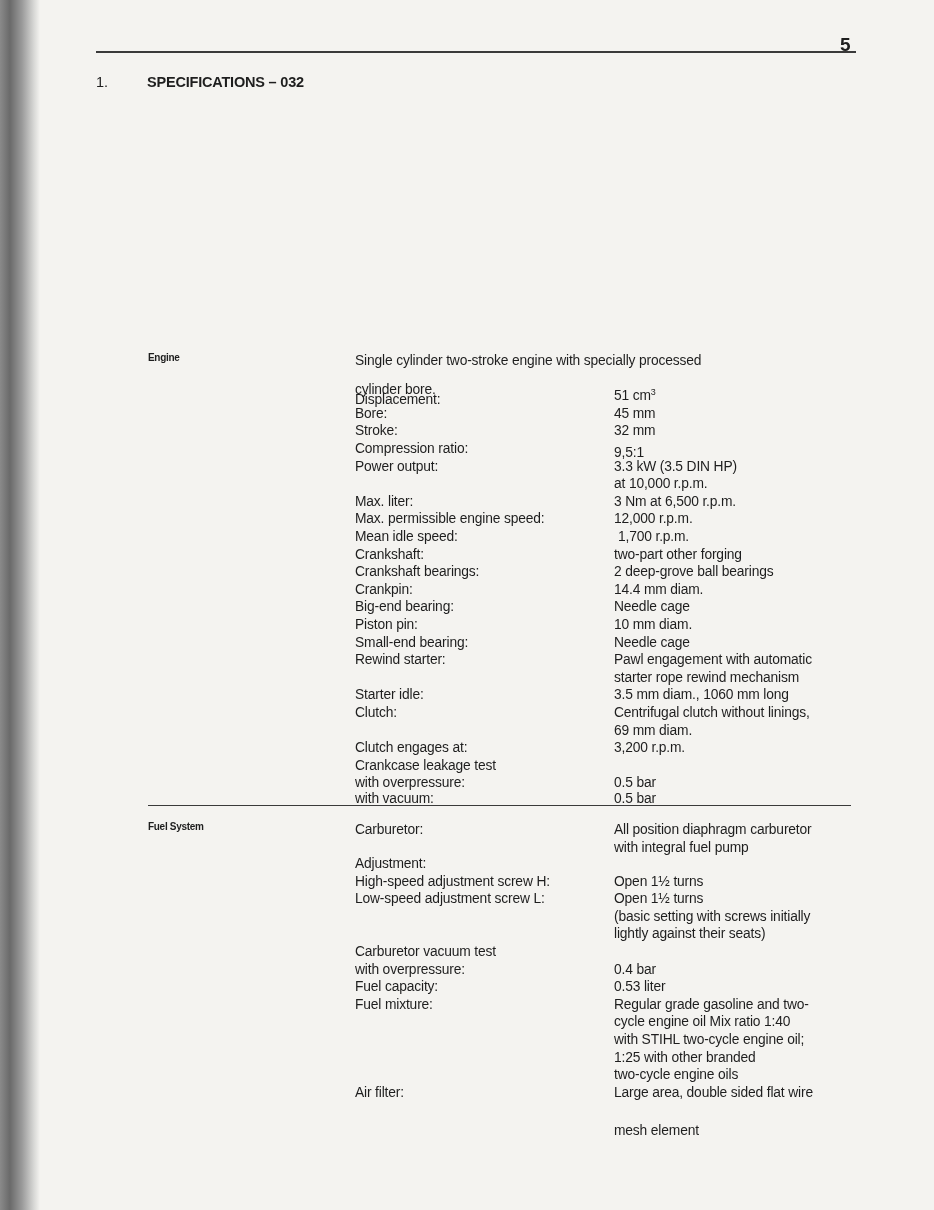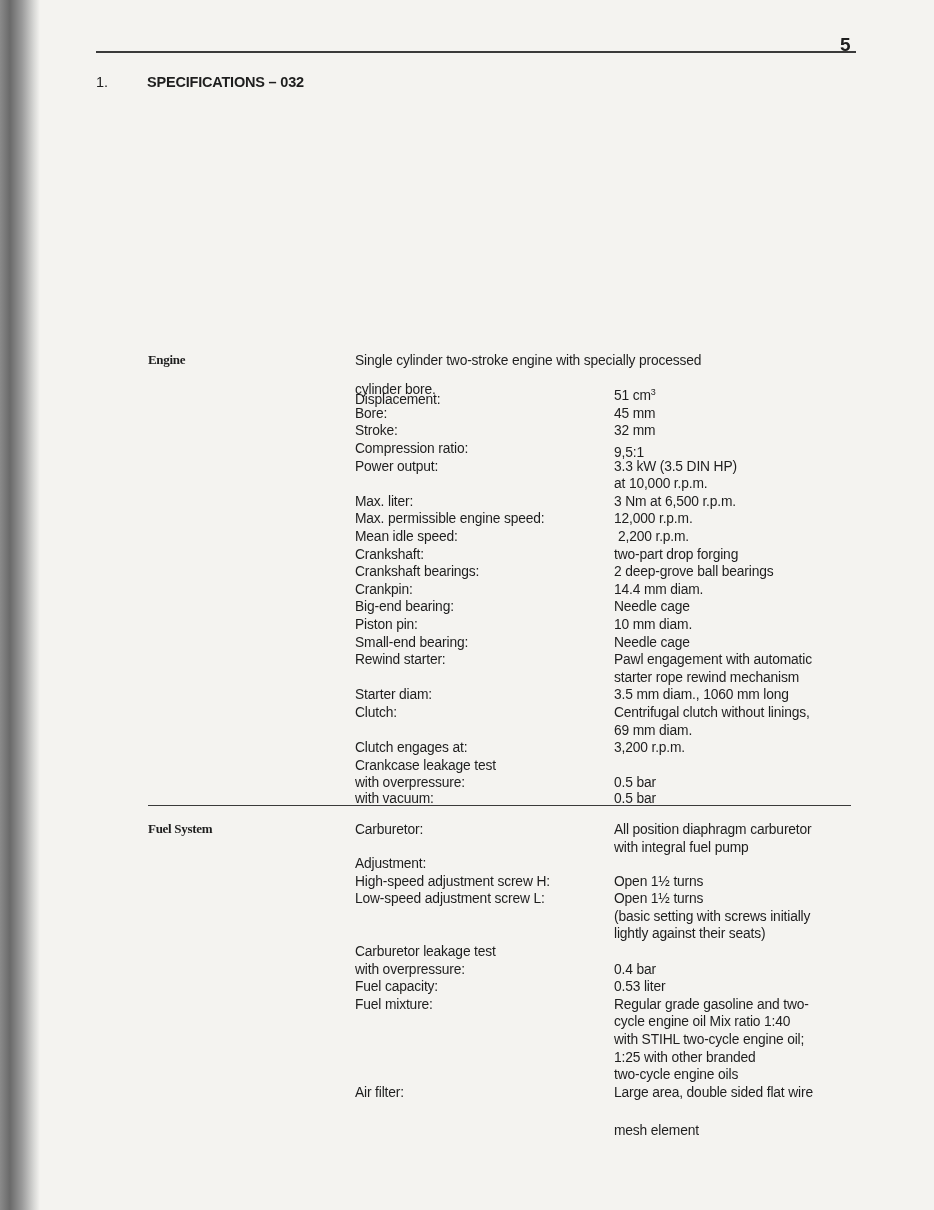--- a/index.html
+++ b/index.html
@@ -19,21 +19,21 @@
   .page-number {
     position: absolute; left: 840px; top: 34px; font-weight: bold; font-size: 19px;
   }
   .section-heading {
     position: absolute; left: 96px; top: 74px; font-size: 14.5px; font-weight: bold;
   }
   .section-heading .num { font-weight: normal; position: absolute; left: 0; }
   .section-heading .title { position: absolute; left: 51px; white-space: nowrap; letter-spacing: -0.2px; }
 
   .group-label {
-    position: absolute; left: 148px; font-weight: bold; font-size: 13px; letter-spacing: -0.3px; font-family: Liberation Serif, serif;
+    position: absolute; left: 148px; font-weight: bold; font-size: 10px; letter-spacing: -0.3px;
   }
   .line {
     position: absolute; font-size: 13.8px; line-height: 17.6px; white-space: nowrap; letter-spacing: -0.15px;
   }
   .lbl { left: 355px; }
   .val { left: 614px; }
   .mid-rule {
     position: absolute; left: 148px; top: 802px; width: 703px; height: 1px; background: #3a3a3a;
   }
   sup { font-size: 9px; vertical-align: 5px; line-height: 0; }
@@ -72,45 +72,45 @@
 <div class="line val" style="top:457.6px">3.3 kW (3.5 DIN HP)</div>
 <div class="line val" style="top:475.2px">at 10,000 r.p.m.</div>
 
 <div class="line lbl" style="top:492.8px">Max. liter:</div>
 <div class="line val" style="top:492.8px">3 Nm at 6,500 r.p.m.</div>
 
 <div class="line lbl" style="top:510.4px">Max. permissible engine speed:</div>
 <div class="line val" style="top:510.4px">12,000 r.p.m.</div>
 
 <div class="line lbl" style="top:528px">Mean idle speed:</div>
-<div class="line val" style="top:528px; left:618px"> 2,200 r.p.m.</div>
+<div class="line val" style="top:528px; left:618px"> 1,700 r.p.m.</div>
 
 <div class="line lbl" style="top:545.6px">Crankshaft:</div>
-<div class="line val" style="top:545.6px">two-part drop forging</div>
+<div class="line val" style="top:545.6px">two-part other forging</div>
 
 <div class="line lbl" style="top:563.2px">Crankshaft bearings:</div>
 <div class="line val" style="top:563.2px">2 deep-grove ball bearings</div>
 
 <div class="line lbl" style="top:580.8px">Crankpin:</div>
 <div class="line val" style="top:580.8px">14.4 mm diam.</div>
 
 <div class="line lbl" style="top:598.4px">Big-end bearing:</div>
 <div class="line val" style="top:598.4px">Needle cage</div>
 
 <div class="line lbl" style="top:616px">Piston pin:</div>
 <div class="line val" style="top:616px">10 mm diam.</div>
 
 <div class="line lbl" style="top:633.6px">Small-end bearing:</div>
 <div class="line val" style="top:633.6px">Needle cage</div>
 
 <div class="line lbl" style="top:651.2px">Rewind starter:</div>
 <div class="line val" style="top:651.2px">Pawl engagement with automatic</div>
 <div class="line val" style="top:668.8px">starter rope rewind mechanism</div>
 
-<div class="line lbl" style="top:686.4px">Starter diam:</div>
+<div class="line lbl" style="top:686.4px">Starter idle:</div>
 <div class="line val" style="top:686.4px">3.5 mm diam., 1060 mm long</div>
 
 <div class="line lbl" style="top:704px">Clutch:</div>
 <div class="line val" style="top:704px">Centrifugal clutch without linings,</div>
 <div class="line val" style="top:721.6px">69 mm diam.</div>
 
 <div class="line lbl" style="top:739.2px">Clutch engages at:</div>
 <div class="line val" style="top:739.2px">3,200 r.p.m.</div>
 
 <div class="line lbl" style="top:756.8px">Crankcase leakage test</div>
@@ -133,21 +133,21 @@
 
 <div class="line lbl" style="top:872.6px">High-speed adjustment screw H:</div>
 <div class="line val" style="top:872.6px">Open 1½ turns</div>
 
 <div class="line lbl" style="top:890.2px">Low-speed adjustment screw L:</div>
 <div class="line val" style="top:890.2px">Open 1½ turns</div>
 
 <div class="line val" style="top:907.8px">(basic setting with screws initially</div>
 <div class="line val" style="top:925.4px">lightly against their seats)</div>
 
-<div class="line lbl" style="top:943px">Carburetor leakage test</div>
+<div class="line lbl" style="top:943px">Carburetor vacuum test</div>
 
 <div class="line lbl" style="top:960.6px">with overpressure:</div>
 <div class="line val" style="top:960.6px">0.4 bar</div>
 
 <div class="line lbl" style="top:978.2px">Fuel capacity:</div>
 <div class="line val" style="top:978.2px">0.53 liter</div>
 
 <div class="line lbl" style="top:995.8px">Fuel mixture:</div>
 <div class="line val" style="top:995.8px">Regular grade gasoline and two-</div>
 <div class="line val" style="top:1013.4px">cycle engine oil Mix ratio 1:40</div>

